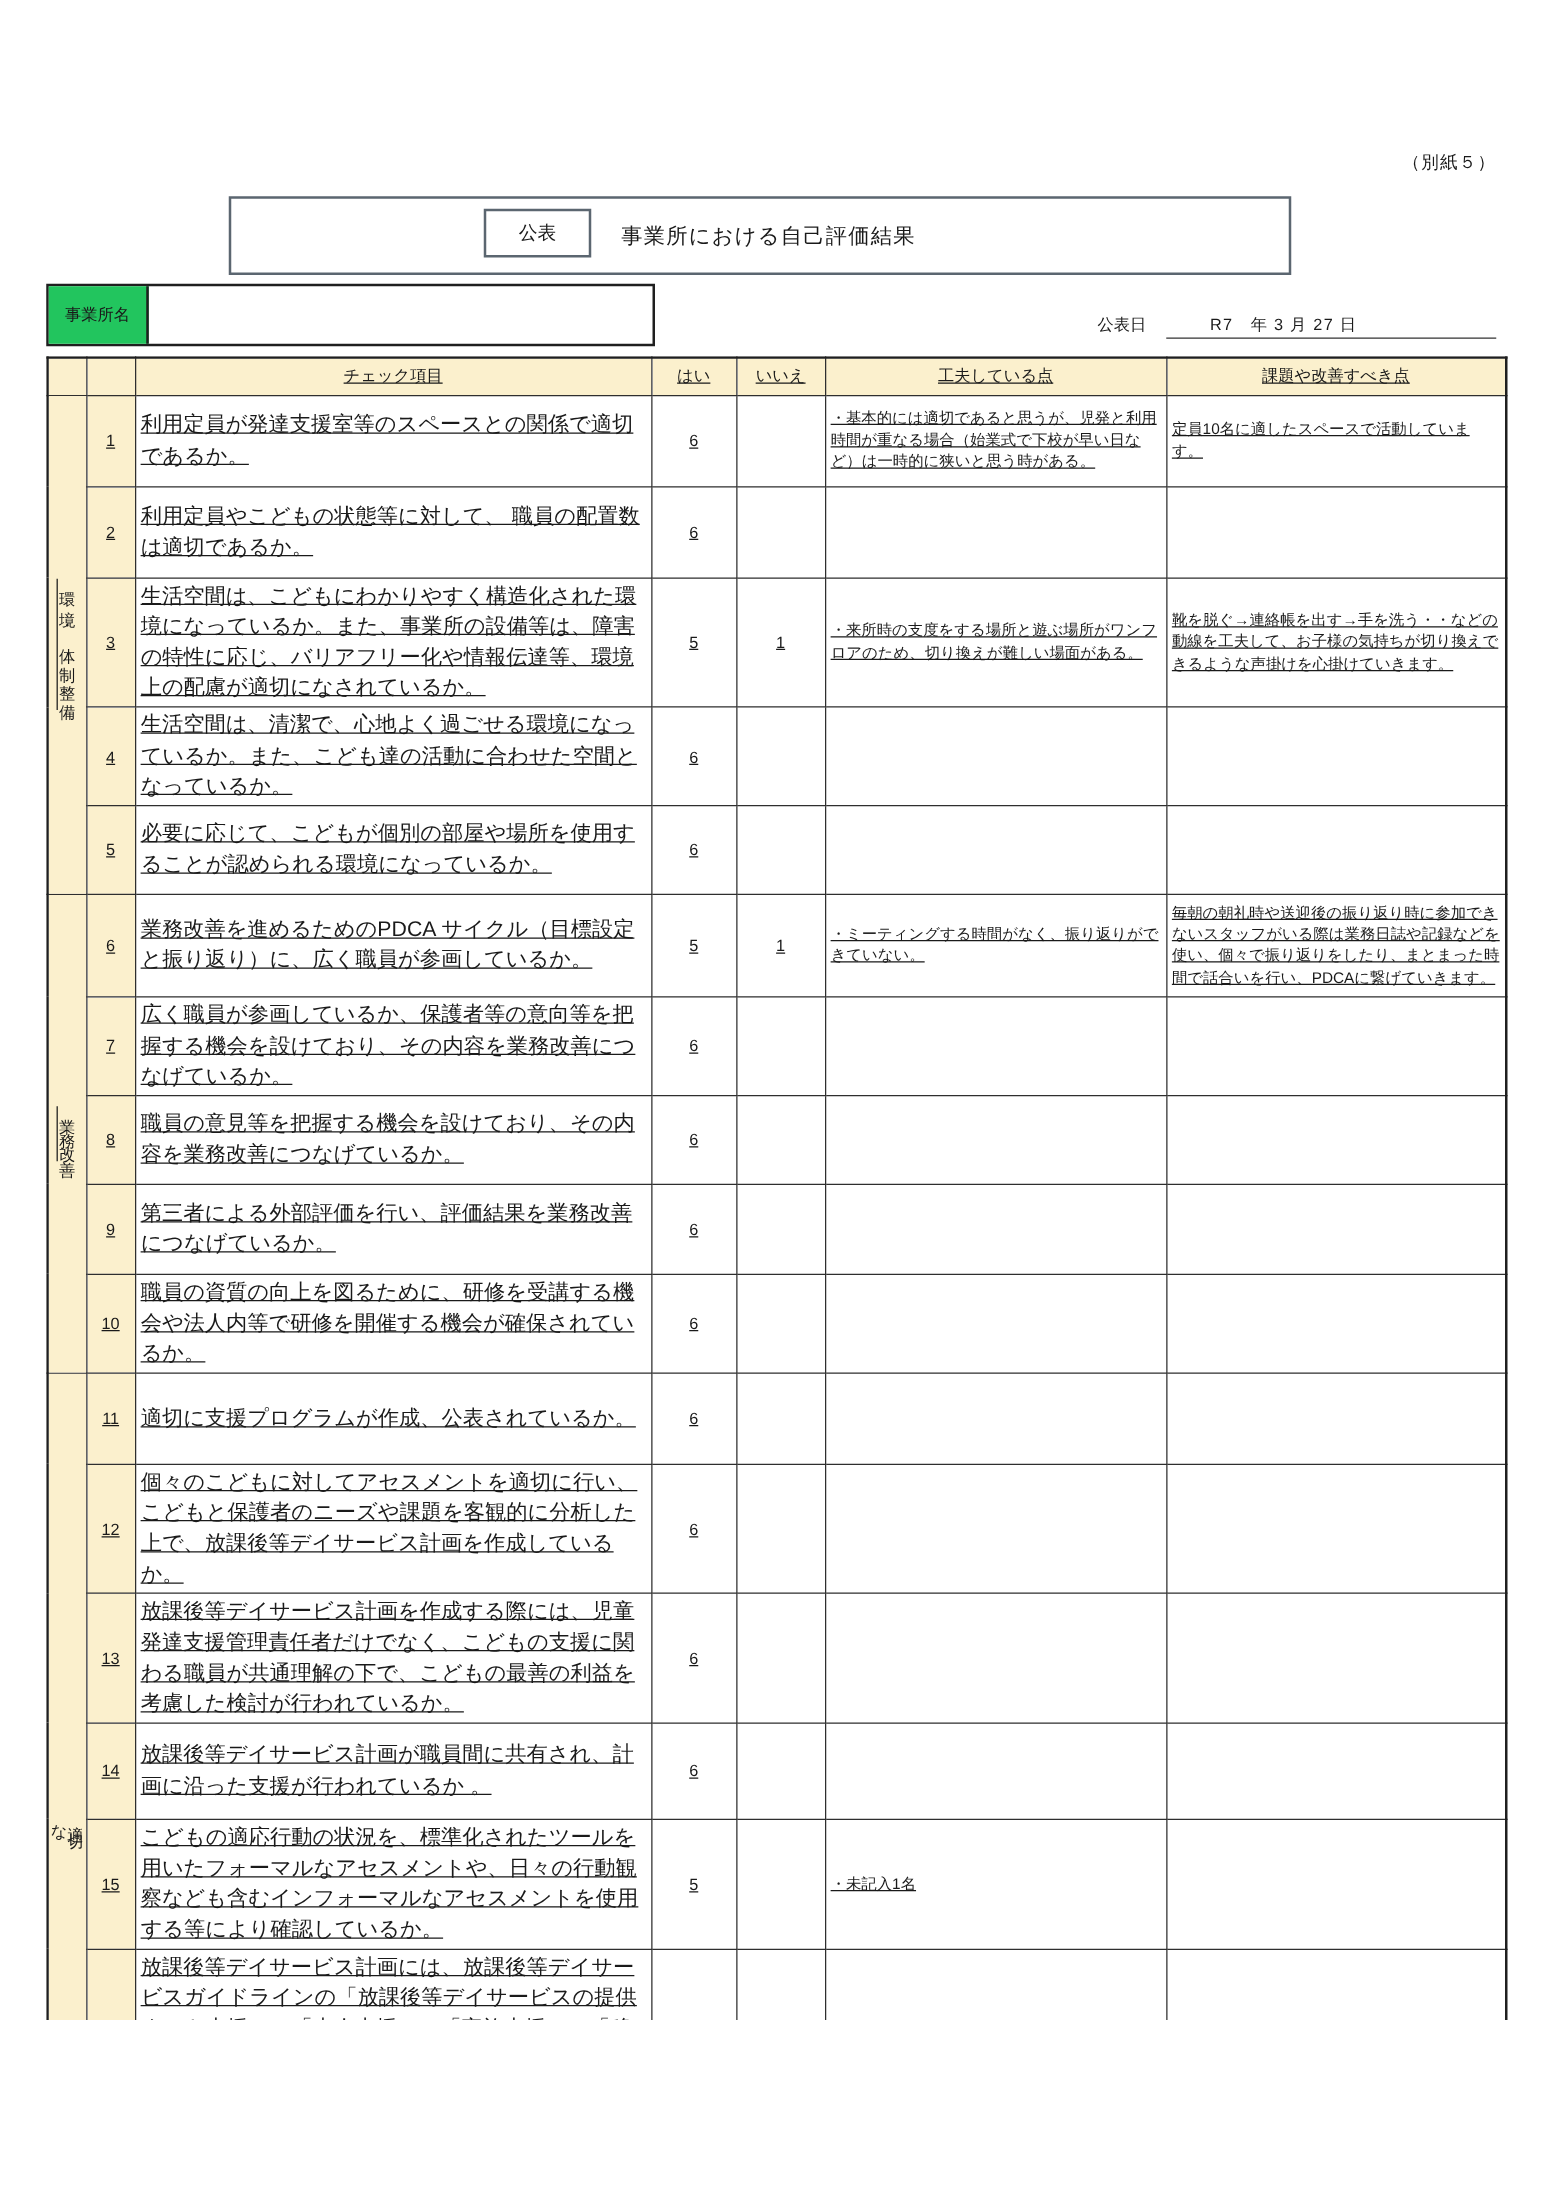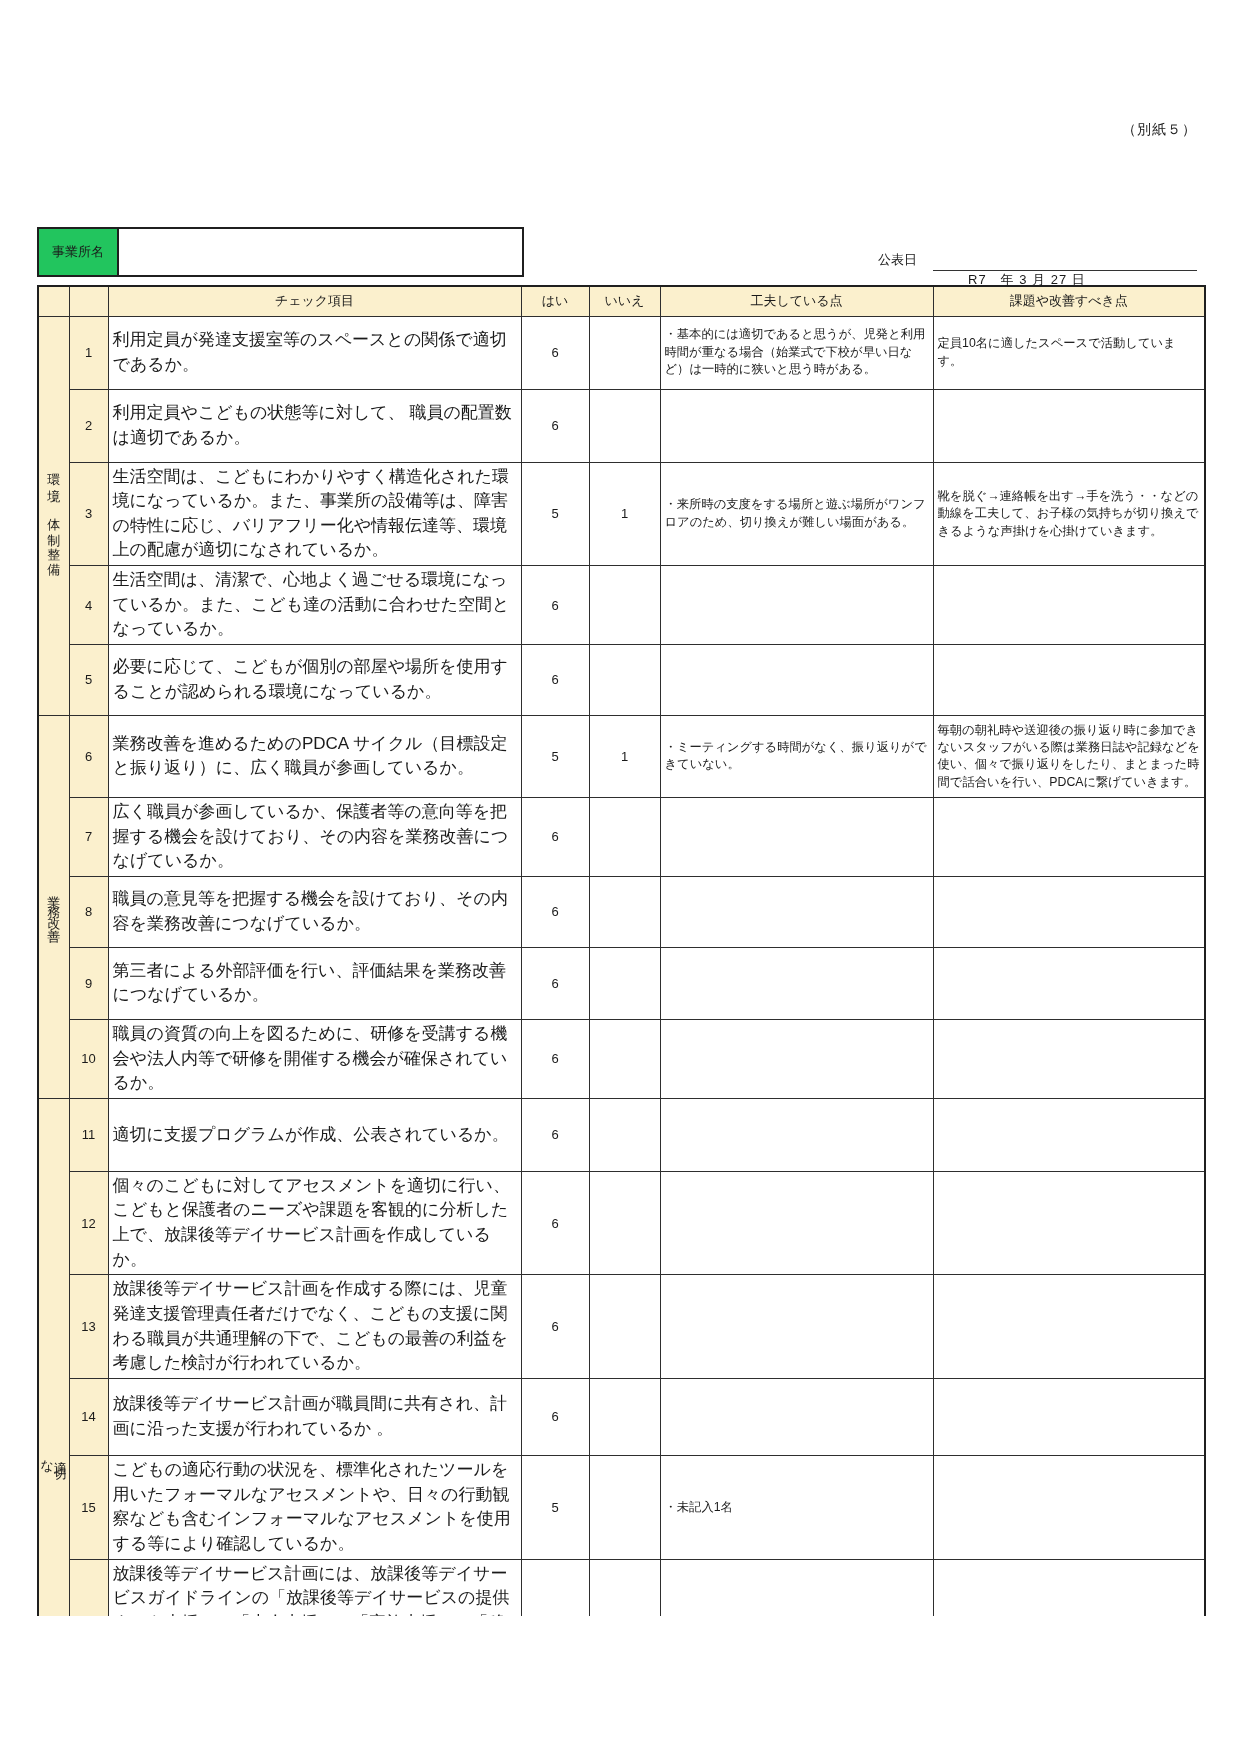--- a/index.html
+++ b/index.html
@@ -37,26 +37,26 @@
   .office-label {
     width:78px; background:#22c55e; border-right:2px solid #1f1f1f;
     display:flex; align-items:center; justify-content:center; font-size:13px;
   }
   .office-value {
     flex:1; display:flex; align-items:center; padding-left:62px; font-size:13.5px;
   }
 
   
   .pub-label { left:878px; top:251px; font-size:13px;font-family:Liberation Serif, serif; }
-  .pub-date  { left:968px; top:251px; font-size:13px; letter-spacing:1px;margin-top:20px; }
+  .pub-date  { left:968px; top:251px; font-size:13px; letter-spacing:1px; }
   .pub-underline { left:933px; top:270px; width:264px; height:0; border-bottom:1.5px solid #333; }
 
   
   .table-clip {
-    left:37px; top:285px; width:1171px; height:1331px; overflow:hidden;
+    left:37px; top:285px; width:1171px; height:1331px; overflow:hidden;text-decoration:underline;
   }
   table.eval {
     border-collapse:collapse; table-layout:fixed; width:1167px;
     font-size:13px;
   }
   table.eval td, table.eval th {
     border:1.5px solid #2e2e2e; padding:2px 4px; vertical-align:middle;
     font-weight:normal; overflow:hidden;
   }
   table.eval { border:2px solid #1f1f1f; }
@@ -80,20 +80,24 @@
   }
   td.catcell { position:relative; }
 </style>
 </head>
 <body>
 
 <div class="page">
 
   <div class="abs corner-note">（別紙５）</div>
 
+  <div class="abs title-box">
+    <div class="pub-badge">公表</div>
+    <div class="title-text">事業所における自己評価結果</div>
+  </div>
 
   <div class="abs office-box">
     <div class="office-label">事業所名</div>
   </div>
 
   <div class="abs pub-label">公表日</div>
   <div class="abs pub-date">R7　年  3  月  27  日</div>
   <div class="abs pub-underline"></div>
 
   <div class="abs table-clip">

